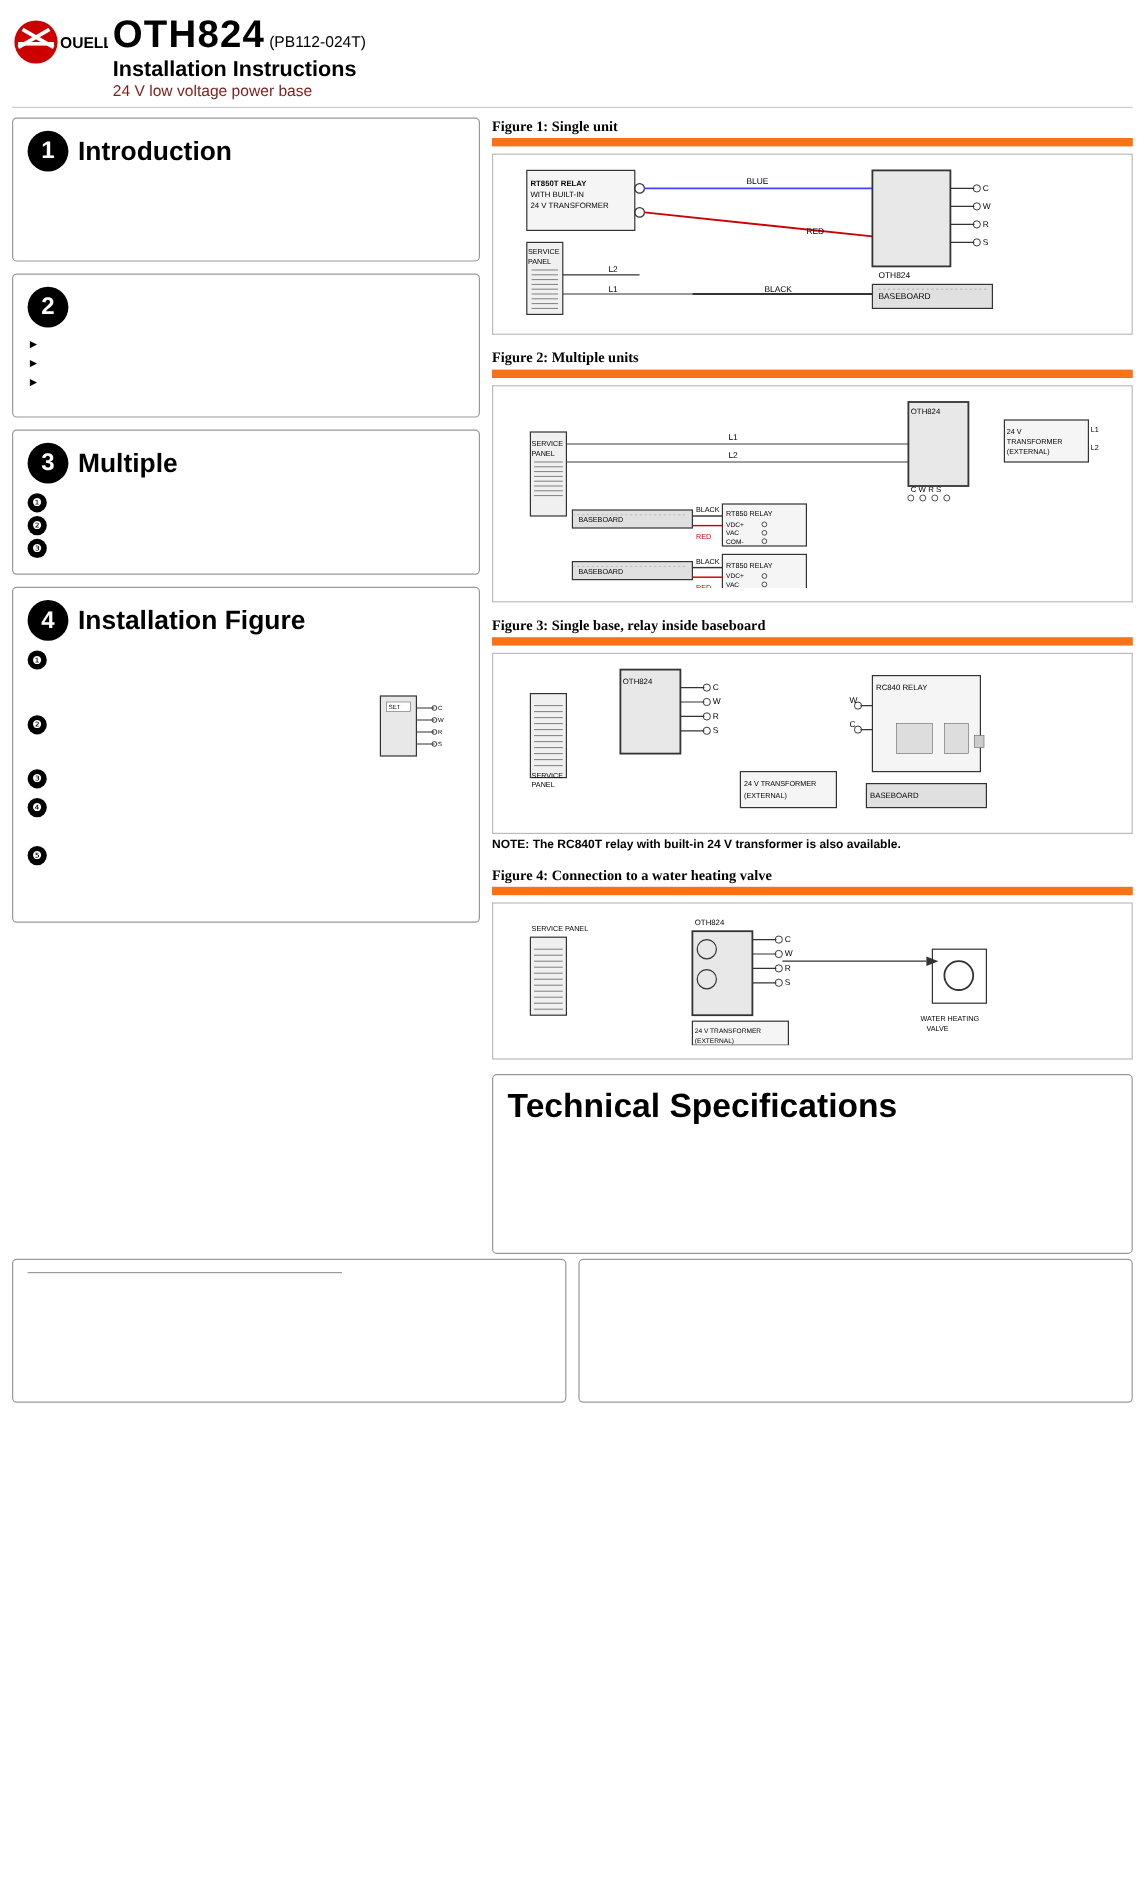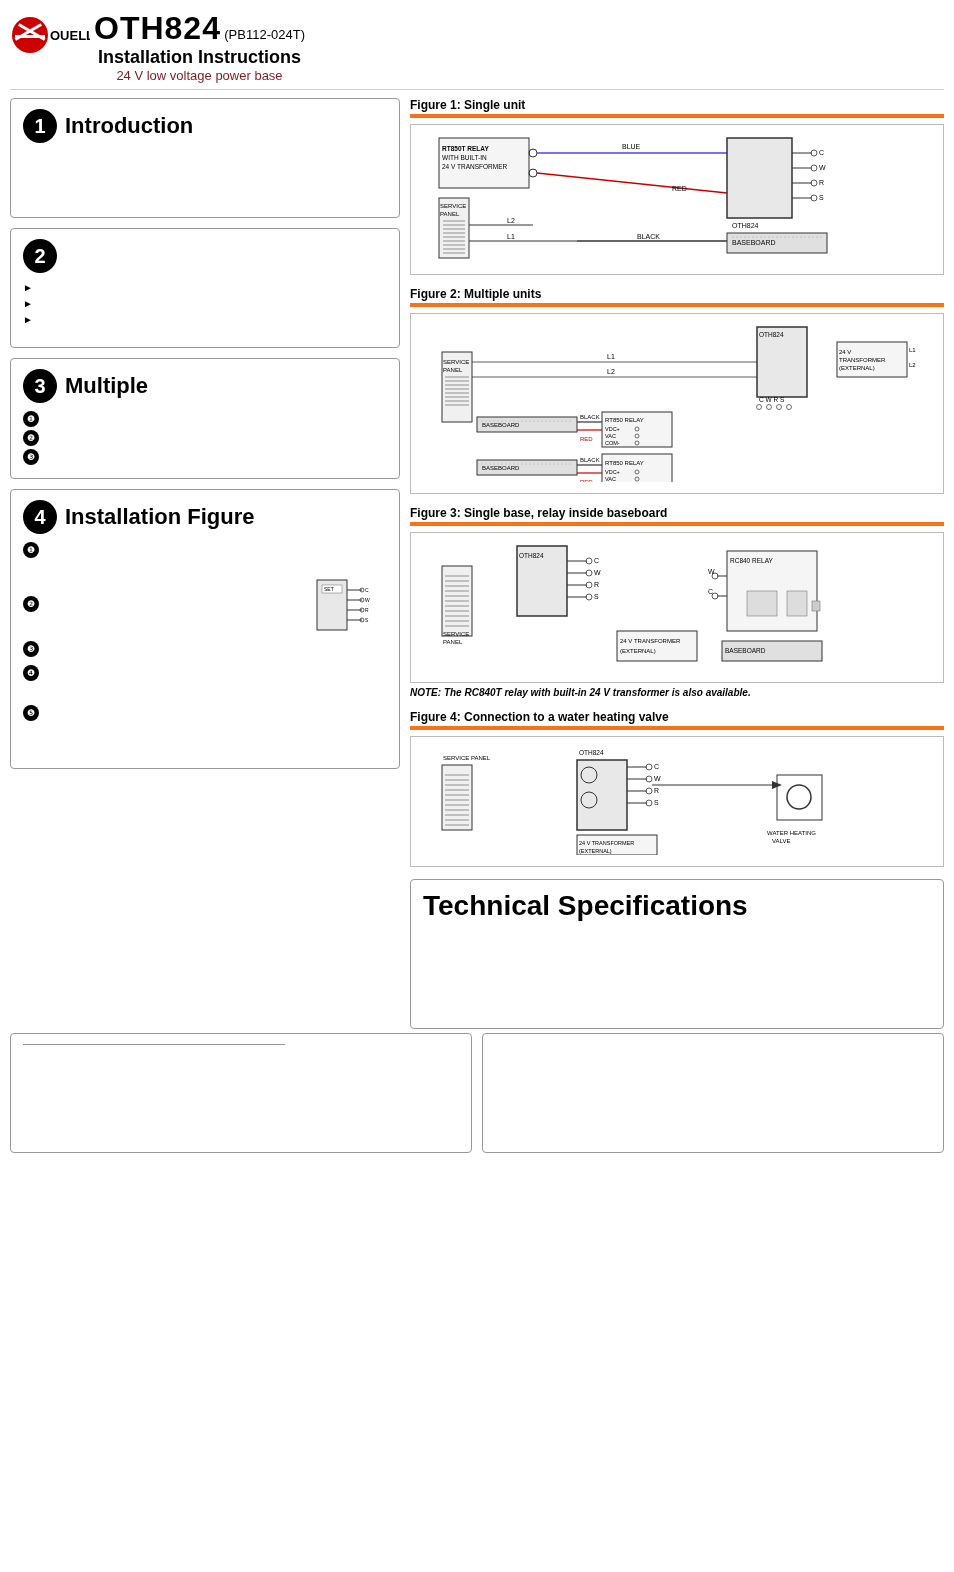--- a/index.html
+++ b/index.html
@@ -27,21 +27,20 @@
       display: flex;
       align-items: center;
       gap: 8px;
     }
     .logo-svg {
       width: 80px;
       height: 50px;
     }
     .title-area {
       margin-left: 4px;
-      text-align: center;
     }
     .model-number {
       font-size: 32px;
       font-weight: bold;
       letter-spacing: 1px;
     }
     .part-number {
       font-size: 13px;
       font-weight: normal;
     }
@@ -134,23 +133,24 @@
       flex-shrink: 0;
     }
 
     
     .figure-section {
       margin-bottom: 12px;
     }
     .figure-title {
       font-size: 12px;
       font-weight: bold;
-      border-bottom: 4px solid #f97316;
+      border-bottom: 7px solid #f97316;
       padding-bottom: 2px;
       margin-bottom: 6px;
+      font-family: Liberation Serif, serif;
     }
     .figure-box {
       border: 1px solid #bbb;
       padding: 8px;
       background: #fff;
       min-height: 120px;
       position: relative;
     }
 
     
@@ -179,21 +179,20 @@
       padding: 10px 12px;
       min-height: 120px;
     }
     .bottom-line {
       border-bottom: 1px solid #999;
       margin-bottom: 8px;
       width: 60%;
     }
 
     .note-italic {
-      font-style: italic;
       font-size: 10px;
       margin: 4px 0;
       font-weight: bold;
     }
   </style>
 </head>
 <body>
 
 <div class="page">
 

